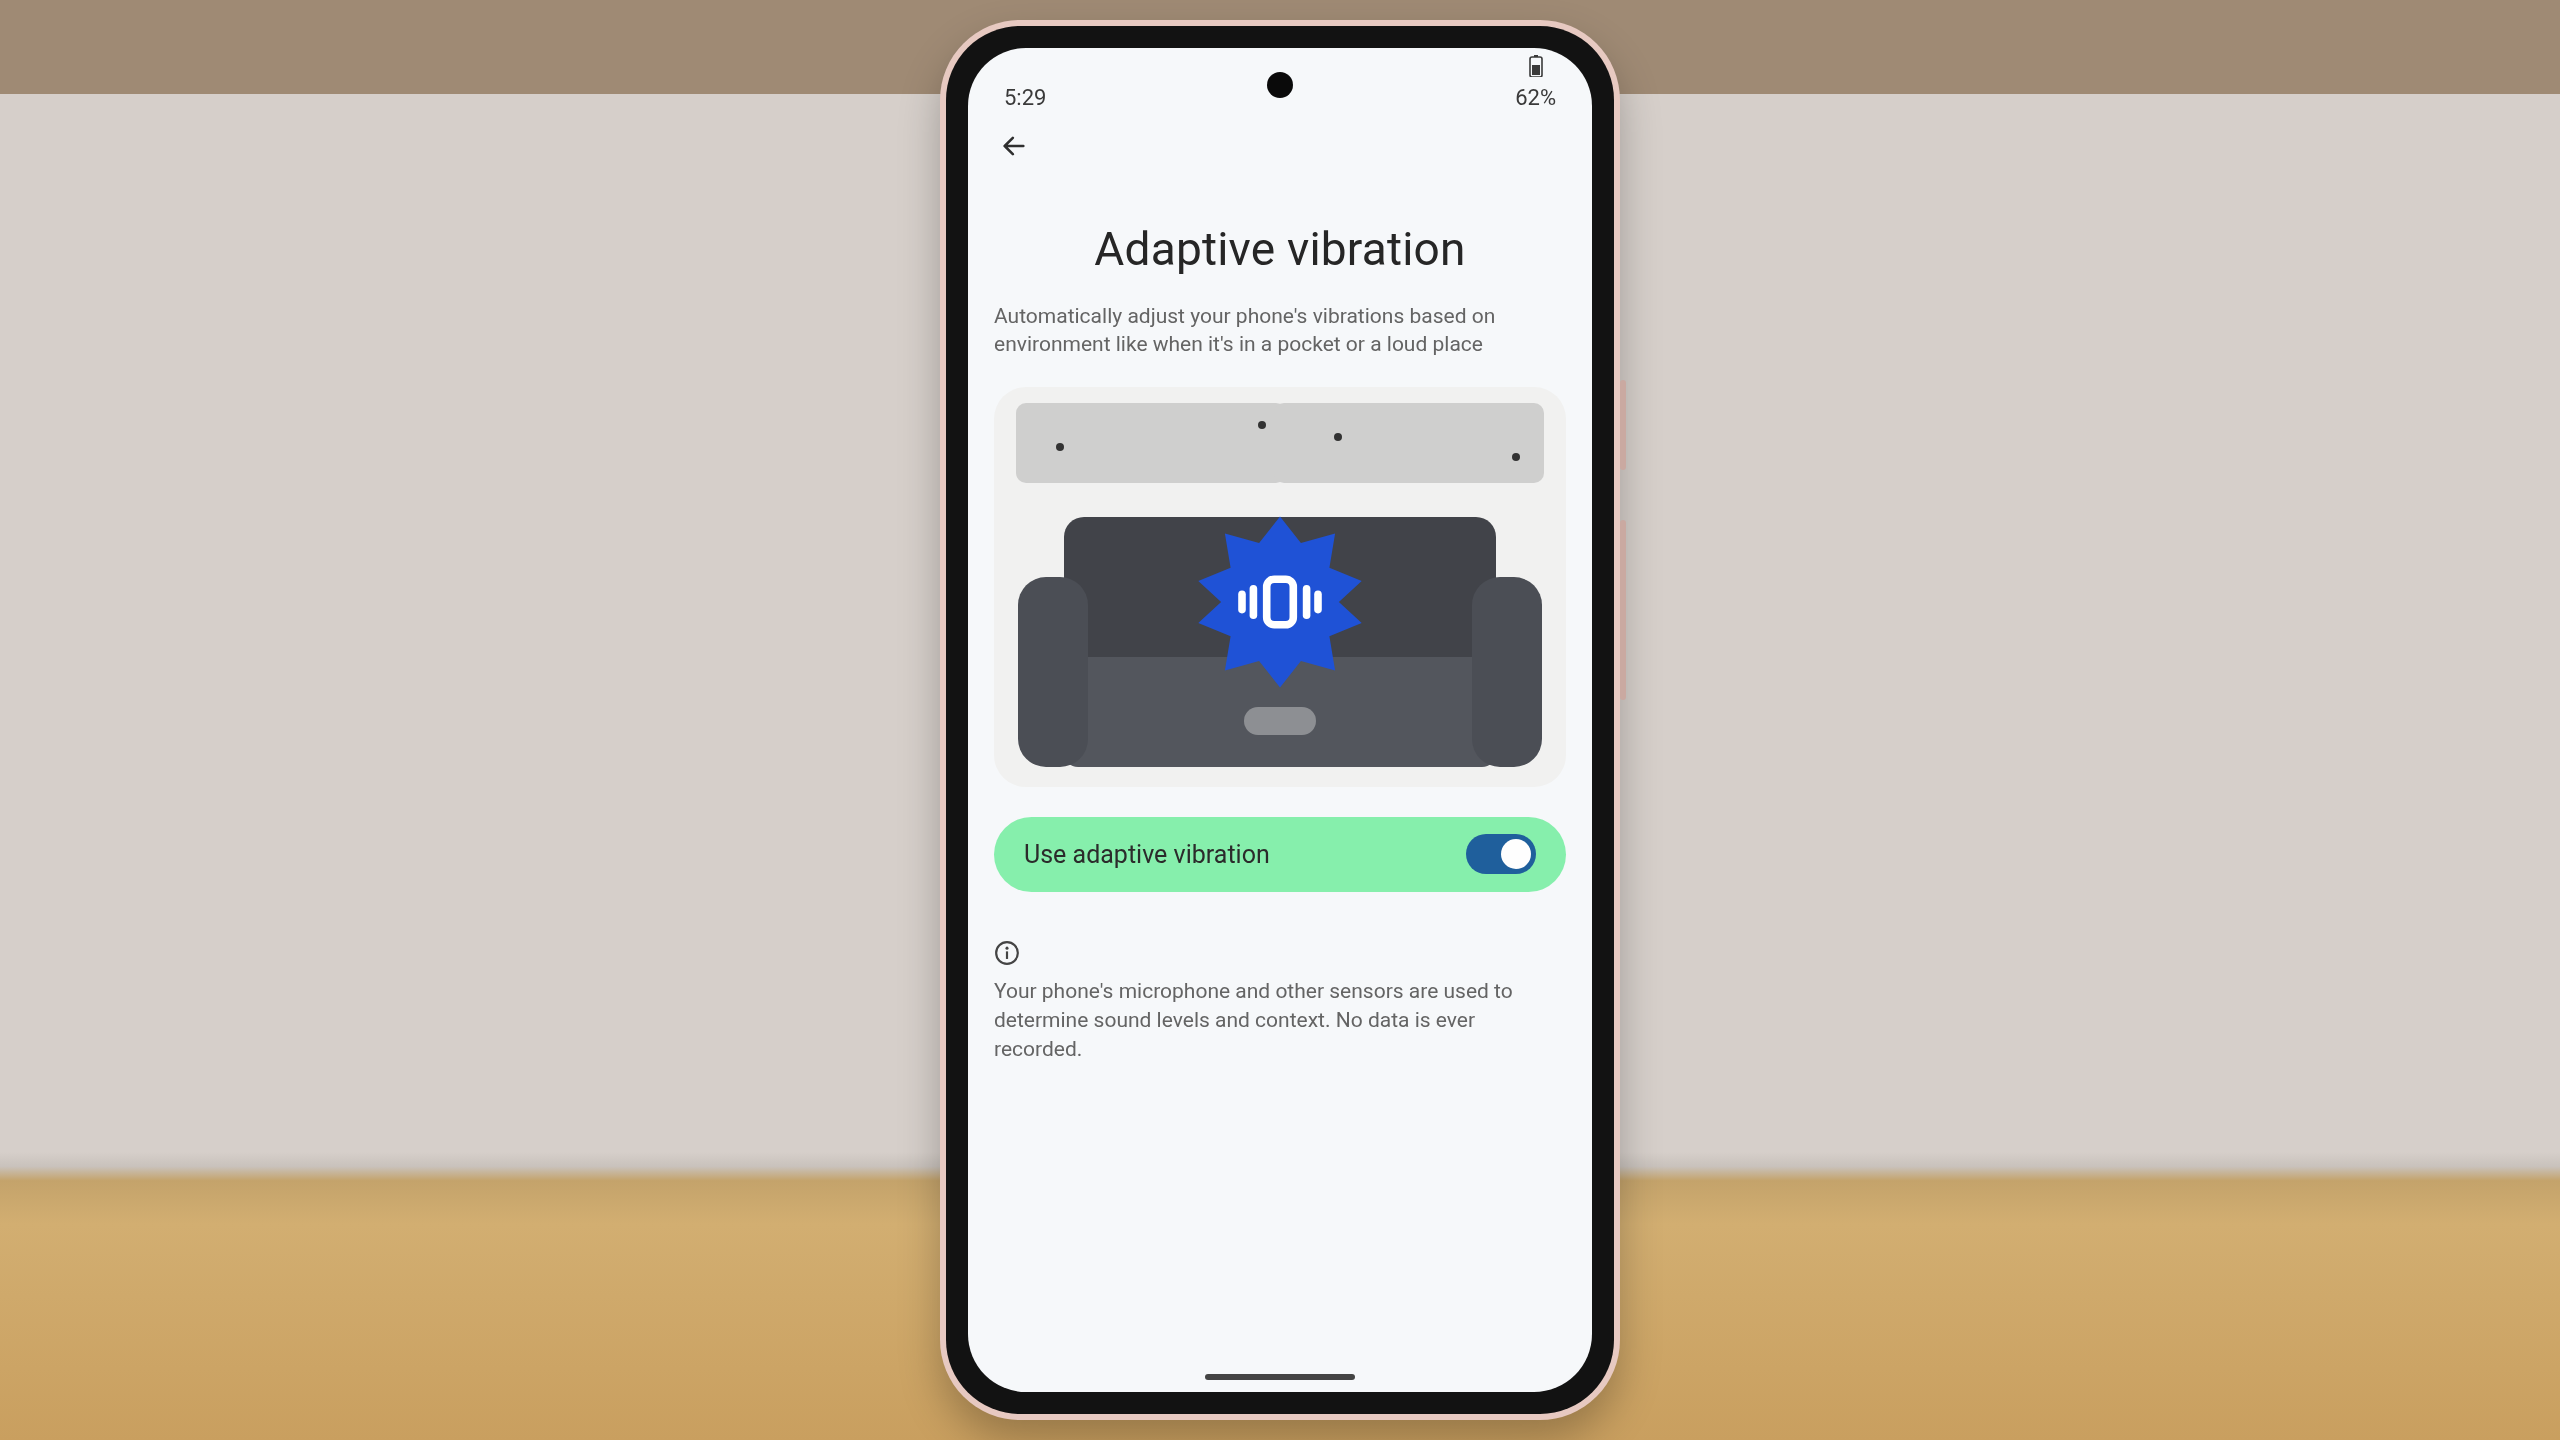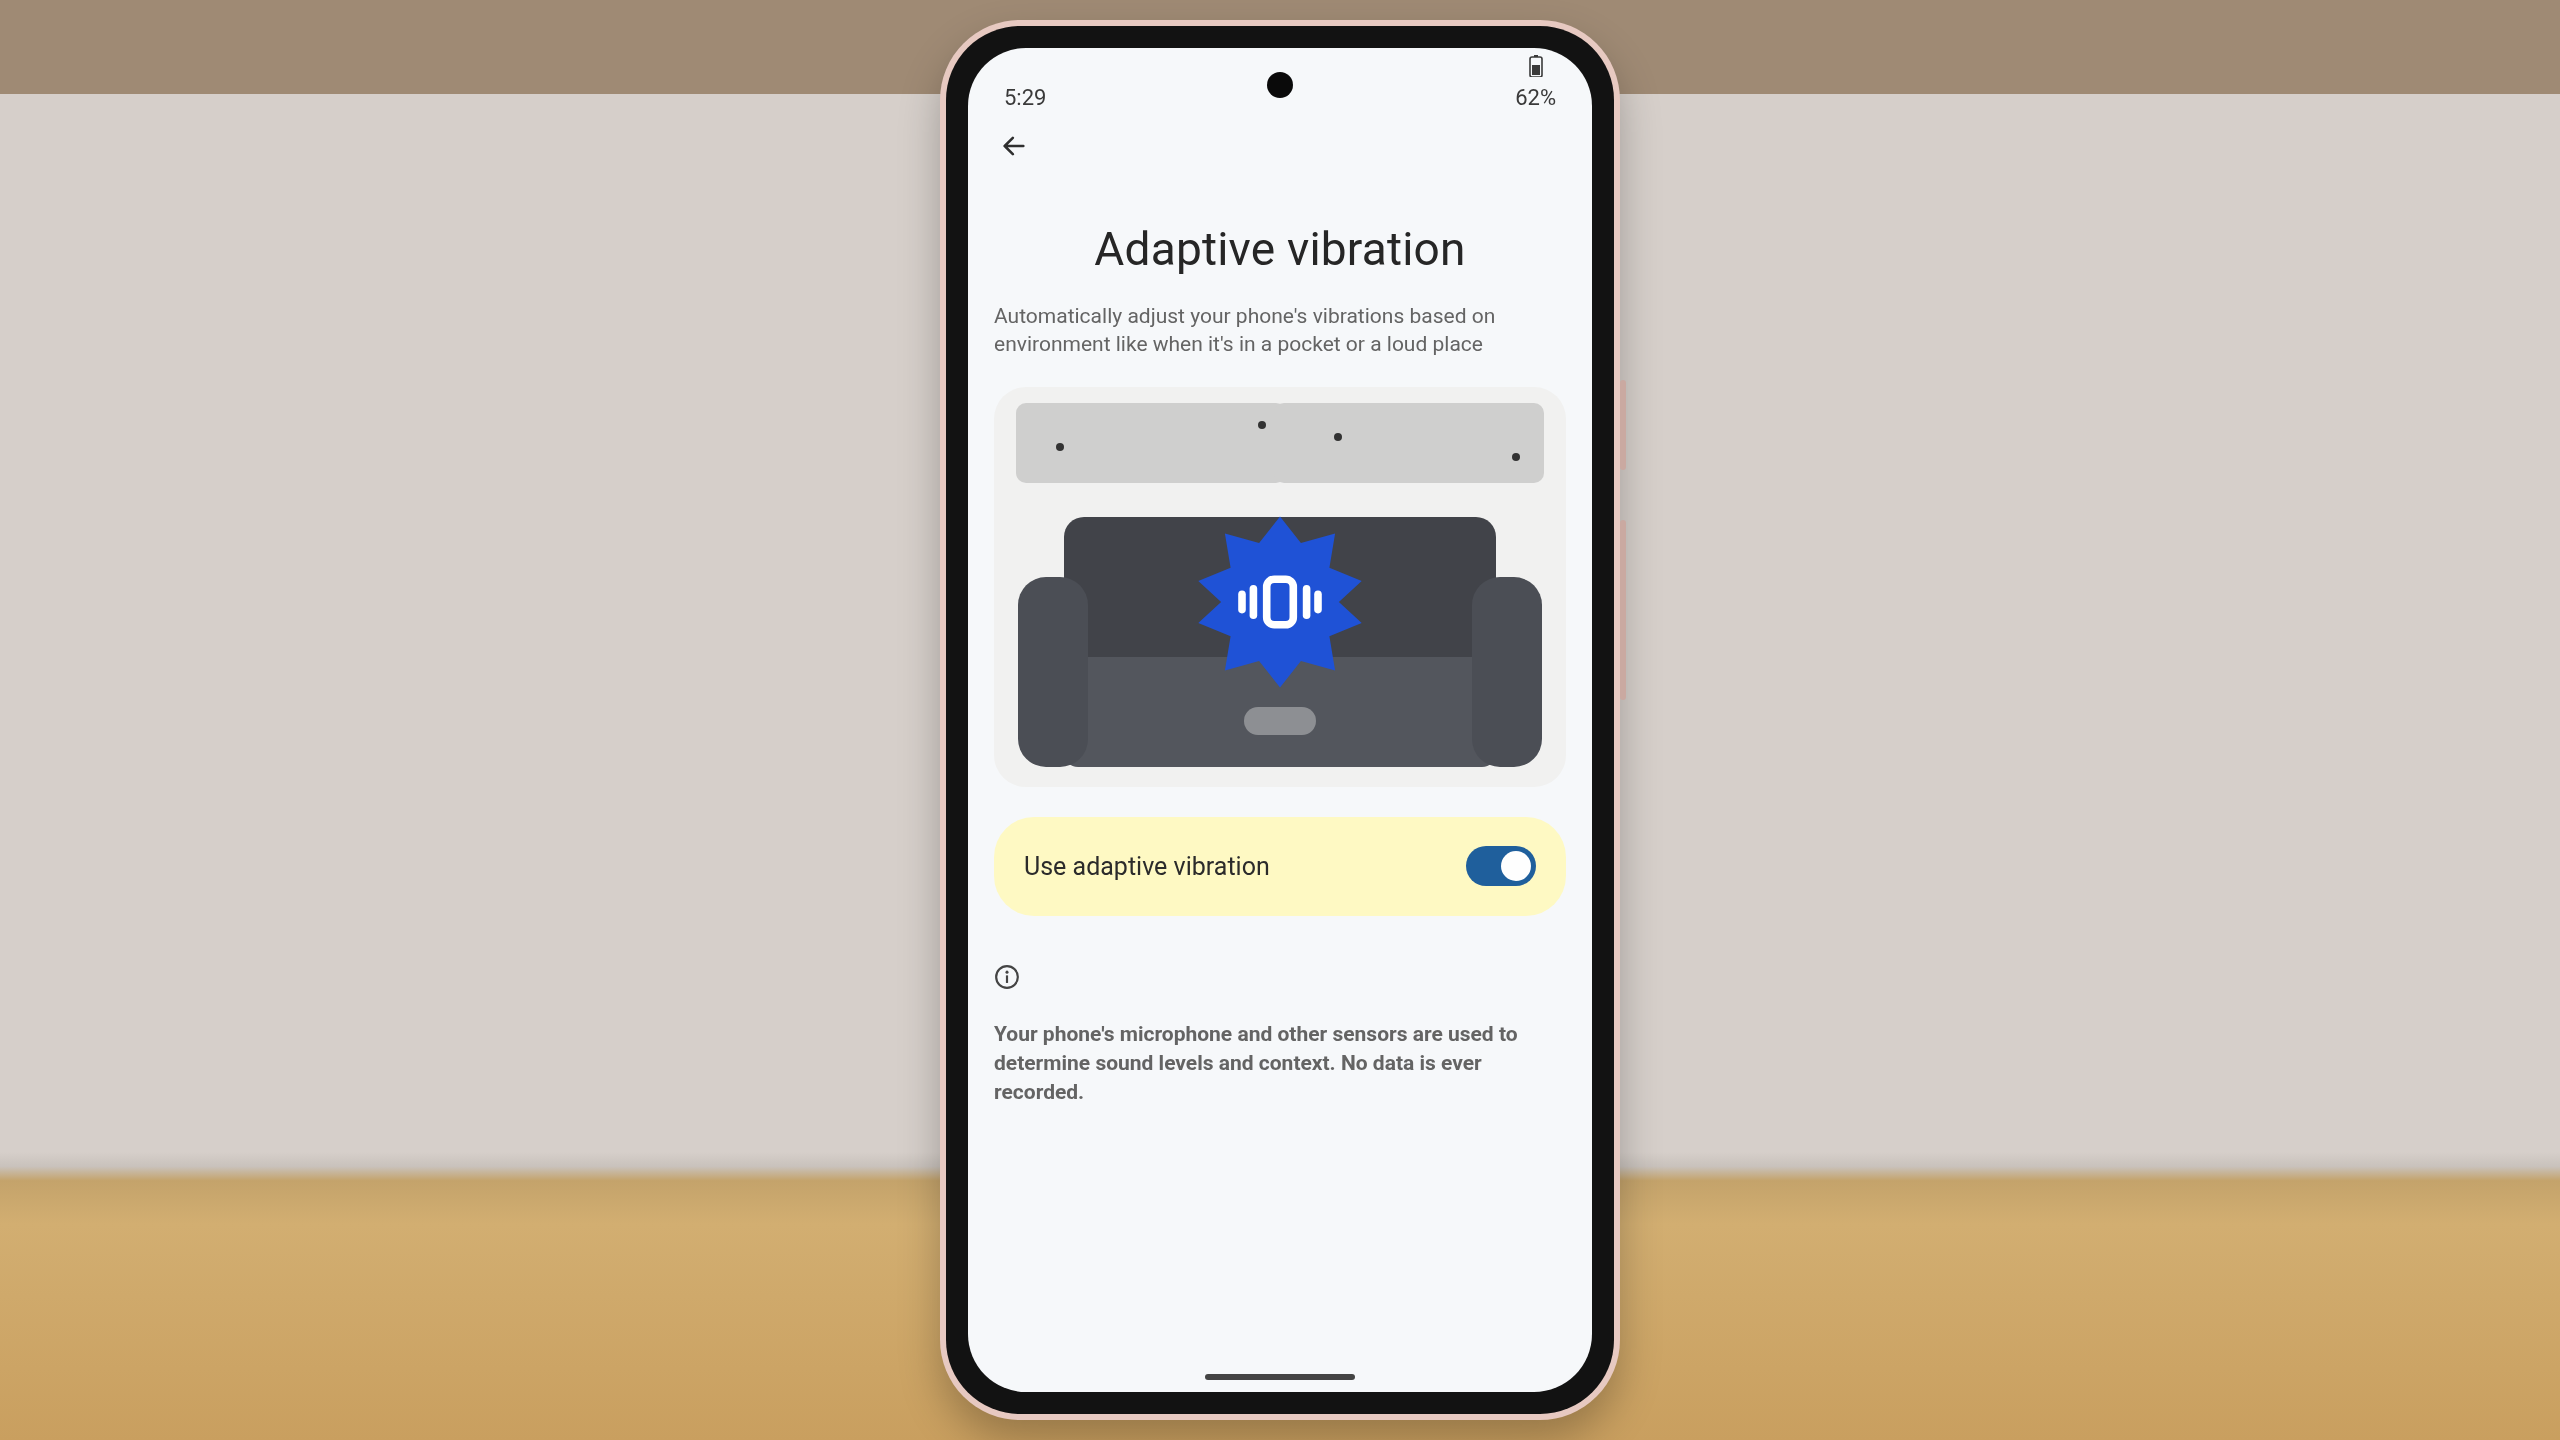--- a/index.html
+++ b/index.html
@@ -181,48 +181,47 @@
     width: 190px; height: 190px;
     display: flex; align-items: center; justify-content: center;
   }
   .burst svg { overflow: visible; }
 
   
   .toggle-card {
     margin-top: 30px;
     height: 75px;
     border-radius: 40px;
-    background: #fef9c3;
+    background: #86efac;
     display: flex;
     align-items: center;
     justify-content: space-between;
-    padding: 12px 30px;
+    padding: 0 30px;
   }
   .toggle-label { font-size: 25px; color: #2b2b2b; }
   .switch {
     width: 70px; height: 40px; border-radius: 20px;
     background: #1f5f9c;
     position: relative;
   }
   .switch-knob {
     position: absolute; right: 5px; top: 5px;
     width: 30px; height: 30px; border-radius: 50%;
     background: #fefefe;
   }
 
   
   .info { margin-top: 48px; }
   .info-ico { color: #444; }
   .info-text {
-    margin-top: 26px;
+    margin-top: 7px;
     font-size: 21px;
     line-height: 1.4;
     color: #646464;
     max-width: 560px;
-    font-weight: bold;
   }
 
   
   .watermark {
     position: absolute;
     right: 42px;
     bottom: 40px;
     display: flex;
     align-items: stretch;
     height: 54px;

